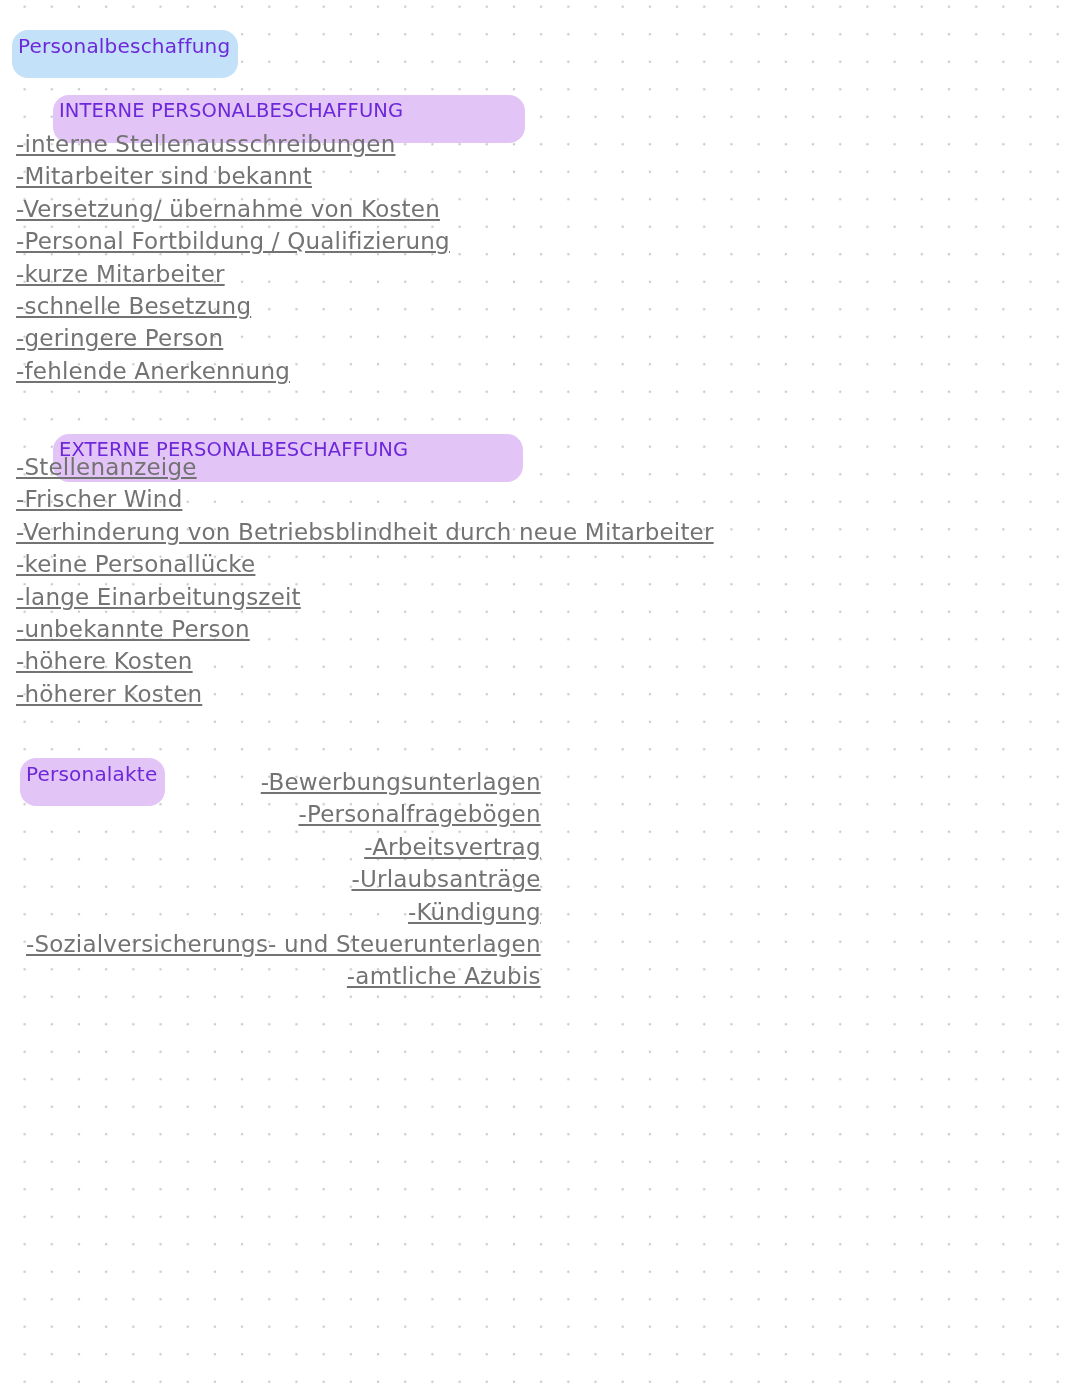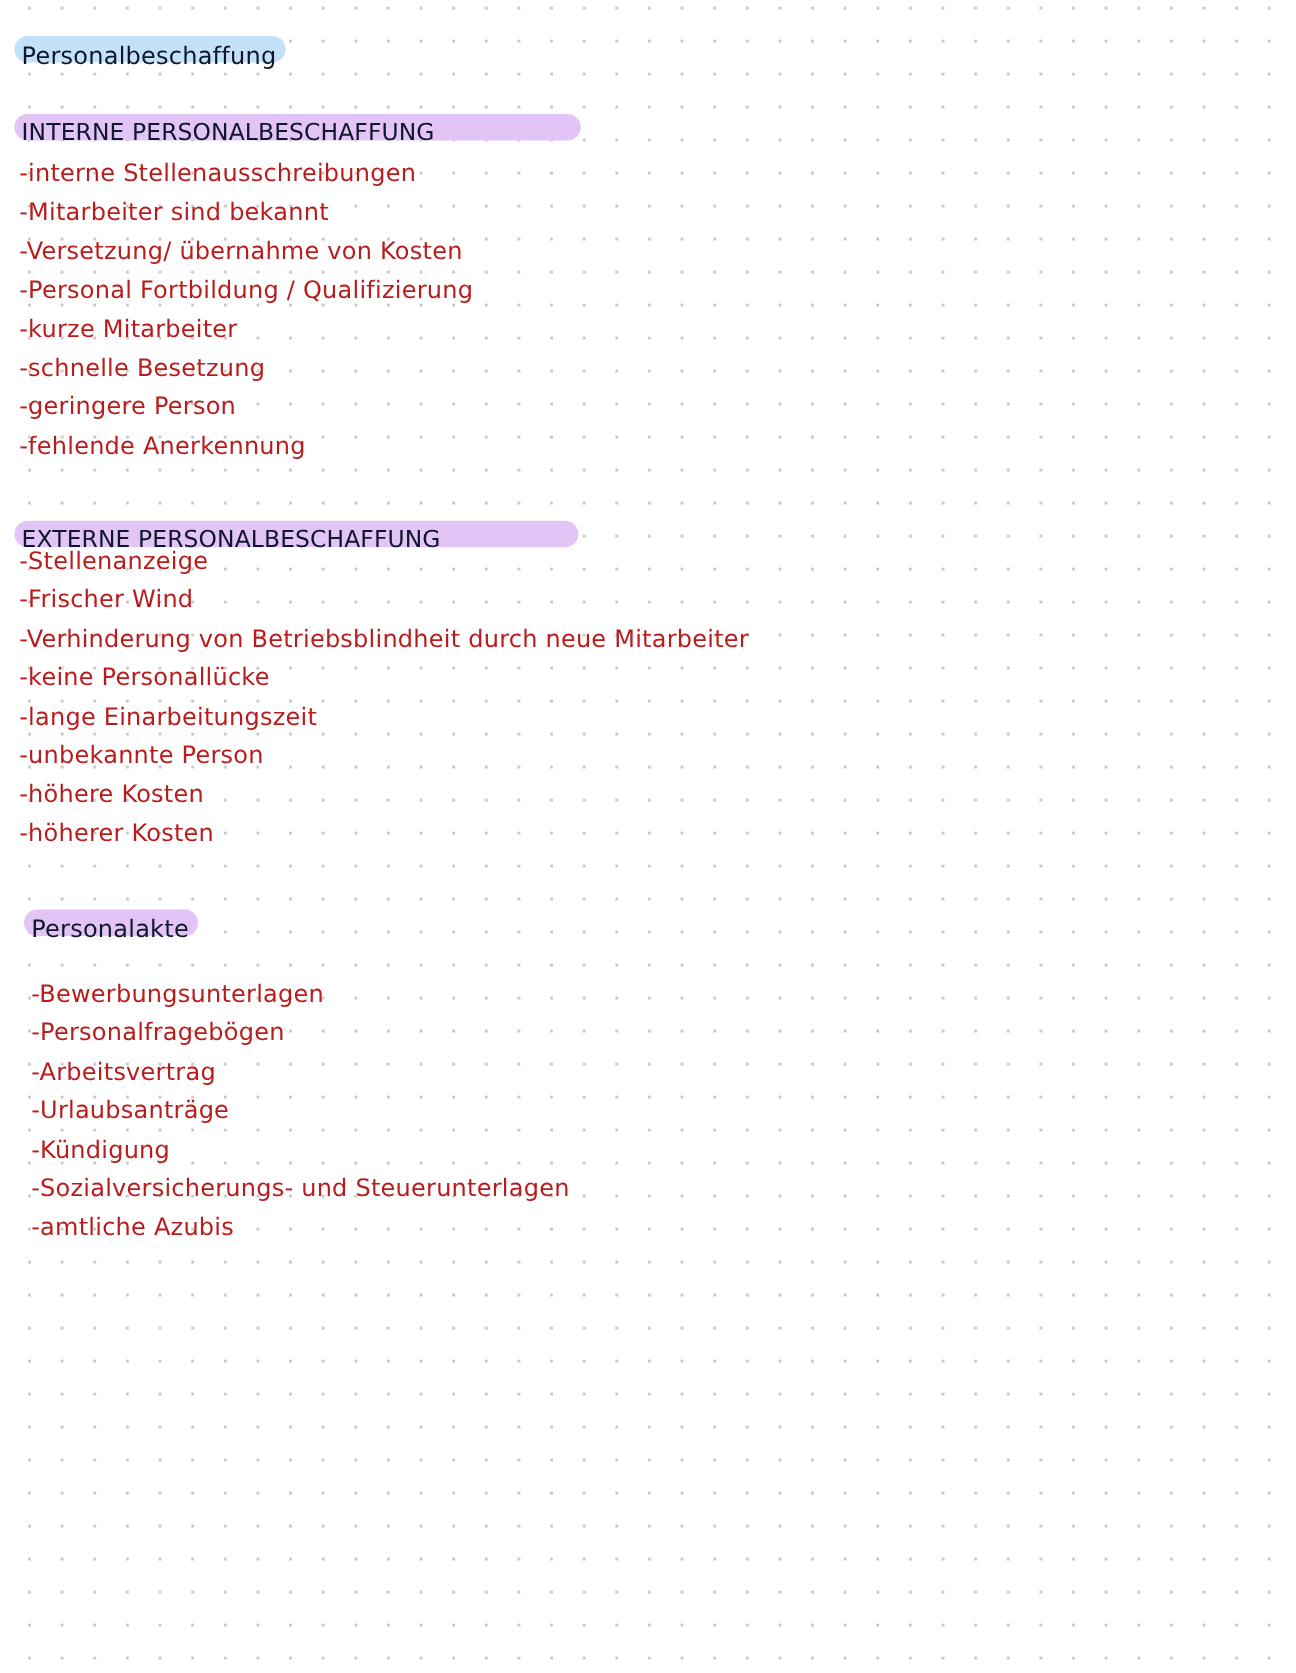--- a/index.html
+++ b/index.html
@@ -23,47 +23,49 @@
       left: 0;
       top: 0;
       width: 1080px;
       height: 1394px;
     }
     .heading {
       position: absolute;
       display: inline-block;
       border-radius: 16px;
       padding: 0 8px 0 6px;
-      height: 22px;
+      height: 48px;
       line-height: 32px;
       font-size: 20px;
       letter-spacing: 0.2px;
       white-space: nowrap;
-      color: #0f172a;
+      color: #6d28d9;
     }
     .heading.blue { background: #c4e1fa; }
     .heading.violet { background: #e3c4f7; }
     .heading.caps {
       font-size: 19.5px;
       letter-spacing: 0.1px;
       text-transform: none;
+      margin-left: 41px;
     }
     .list {
       position: absolute;
       margin: 0;
       padding: 0;
       list-style: none;
     }
     .list li {
       height: 32.4px;
       line-height: 32.4px;
-      font-size: 20px;
+      font-size: 23px;
       white-space: nowrap;
       letter-spacing: 0.2px;
-      color: #b91c1c;
+      color: #737373;
+      text-decoration: underline;
     }
   </style>
 </head>
 <body>
 
 <div class="page">
 
   <div class="heading blue" style="left:12px; top:30px;">Personalbeschaffung</div>
 
   <div class="heading violet caps" style="left:12px; top:95px; width:458px;">INTERNE PERSONALBESCHAFFUNG</div>
@@ -84,21 +86,21 @@
     <li>-Frischer Wind</li>
     <li>-Verhinderung von Betriebsblindheit durch neue Mitarbeiter</li>
     <li>-keine Personallücke</li>
     <li>-lange Einarbeitungszeit</li>
     <li>-unbekannte Person</li>
     <li>-höhere Kosten</li>
     <li>-höherer Kosten</li>
   </ul>
 
   <div class="heading violet" style="left:20px; top:758px;">Personalakte</div>
-  <ul class="list" style="left:26px; top:812px;">
+  <ul class="list" style="left:26px; top:766px;text-align:right;">
     <li>-Bewerbungsunterlagen</li>
     <li>-Personalfragebögen</li>
     <li>-Arbeitsvertrag</li>
     <li>-Urlaubsanträge</li>
     <li>-Kündigung</li>
     <li>-Sozialversicherungs- und Steuerunterlagen</li>
     <li>-amtliche Azubis</li>
   </ul>
 
 </div>

